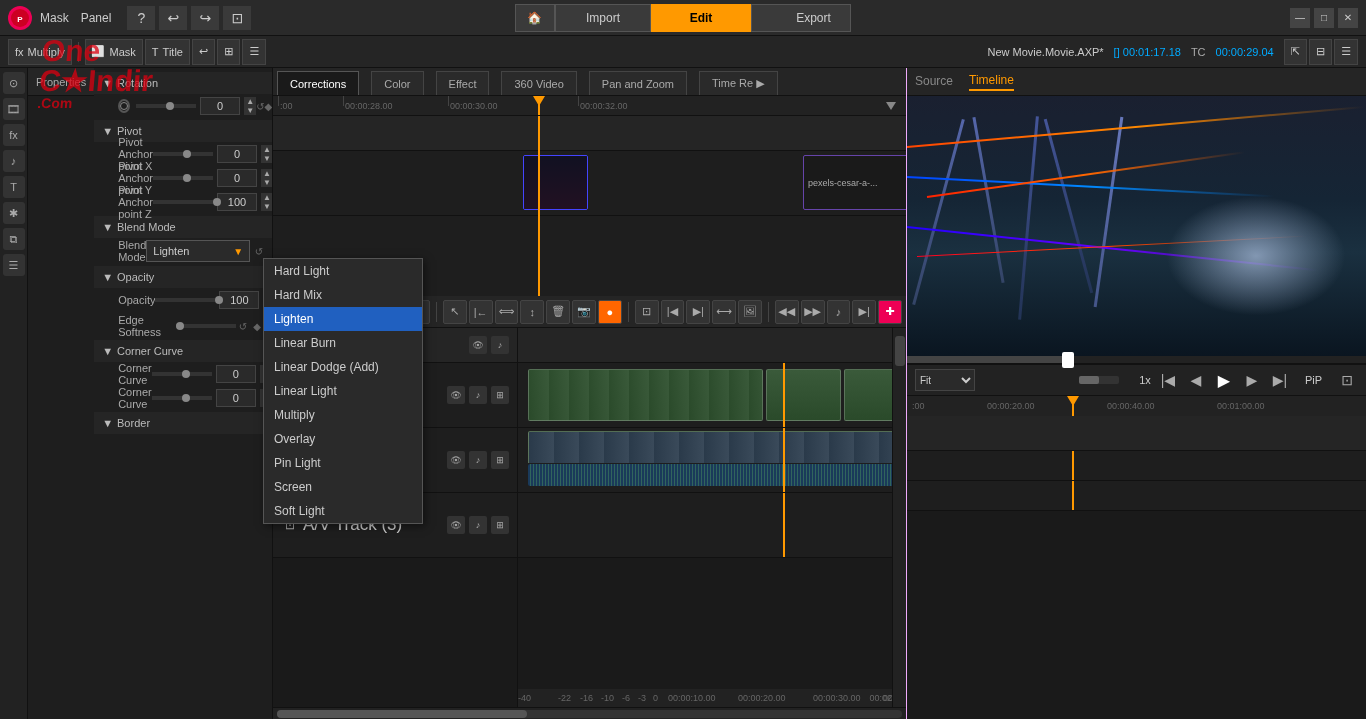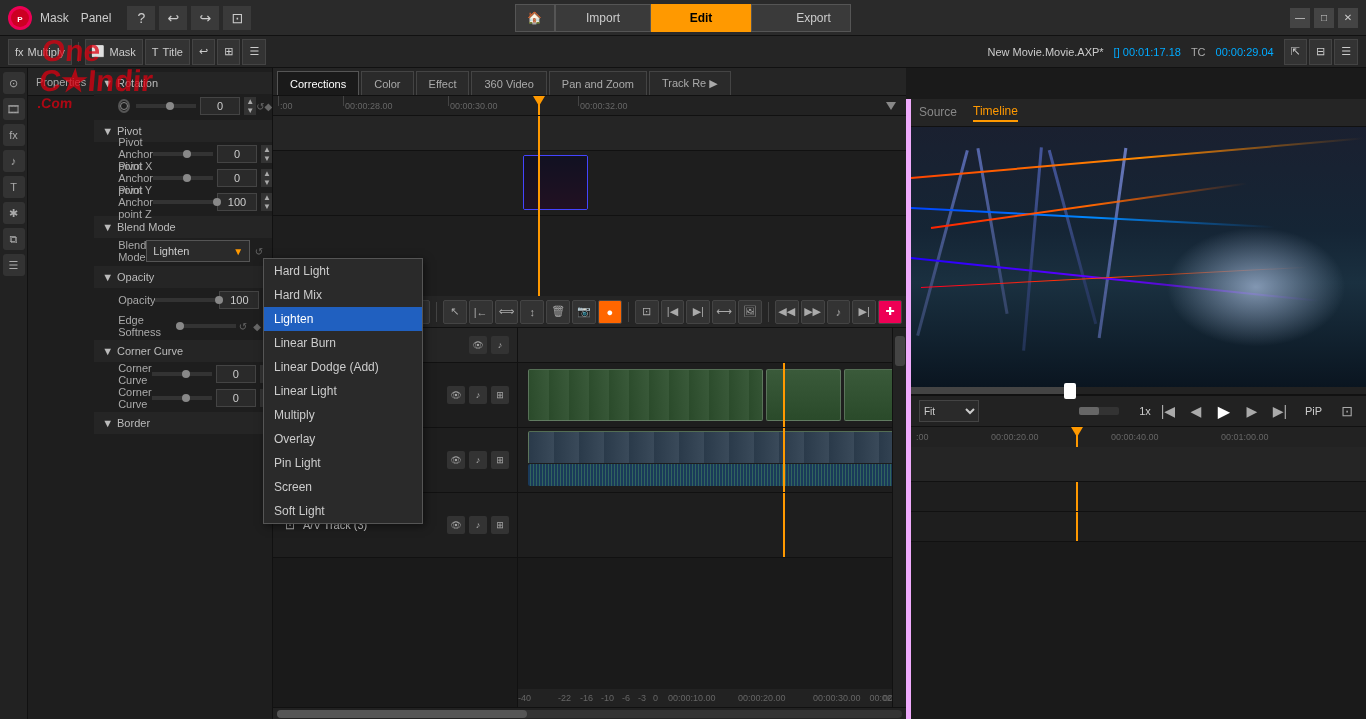--- a/index.html
+++ b/index.html
@@ -55,44 +55,44 @@
 
     
     .blend-mode-row { display: flex; align-items: center; height: 26px; padding: 0 8px 0 24px; position: relative; }
     .blend-dropdown { width: 140px; height: 22px; background: #2a2a2a; border: 1px solid #555; color: #ccc; font-size: 11px; display: flex; align-items: center; padding: 0 6px; cursor: pointer; justify-content: space-between; }
     .blend-dropdown-arrow { color: #f90; font-size: 10px; }
 
     
     #blend-dropdown-menu { position: absolute; top: 258px; left: 263px; width: 160px; background: #2a2a2a; border: 1px solid #555; z-index: 1000; box-shadow: 2px 2px 8px rgba(0,0,0,0.5); }
     #blend-dropdown-menu .dropdown-item { height: 24px; display: flex; align-items: center; padding: 0 10px; font-size: 12px; color: #ccc; cursor: pointer; }
     #blend-dropdown-menu .dropdown-item.selected { background: #2060c0; color: white; }
-    #tabs-bar { height: 28px; background: #252525; border-bottom: 1px solid #111; display: flex; align-items: flex-end; padding: 0 4px; gap: 2px; overflow: hidden; }
+    #tabs-bar { height: 28px; background: #252525; border-bottom: 1px solid #111; display: flex; align-items: flex-end; padding: 0 4px; gap: 12px; overflow: hidden; }
     .tab { height: 24px; padding: 0 12px; background: #2a2a2a; border: 1px solid #444; border-bottom: none; font-size: 11px; color: #aaa; cursor: pointer; display: flex; align-items: center; gap: 4px; white-space: nowrap; }
     .tab.active { background: #1a1a1a; color: #fff; border-color: #555; }
 
     
     #timeline-ruler { height: 20px; background: #222; border-bottom: 1px solid #111; display: flex; align-items: center; padding: 0 4px; font-size: 10px; color: #666; position: relative; overflow: hidden; }
     .ruler-mark { position: absolute; top: 0; height: 100%; display: flex; align-items: center; padding-left: 2px; font-size: 9px; color: #666; }
     .ruler-mark::before { content: ''; position: absolute; left: 0; top: 0; height: 50%; width: 1px; background: #444; }
     #track-headers { width: 245px; background: #1a1a1a; border-right: 1px solid #111; display: flex; flex-direction: column; }
     .track-header { height: 65px; border-bottom: 1px solid #111; display: flex; align-items: center; padding: 0 8px; gap: 4px; background: #1e1e1e; }
-    .track-header-name { flex: 1; font-size: 11px; color: #ccc; }
+    .track-header-name { flex: 1; font-size: 17px; color: #ccc; }
     .track-btn { width: 18px; height: 18px; background: #333; border-radius: 2px; display: flex; align-items: center; justify-content: center; cursor: pointer; font-size: 9px; color: #aaa; border: none; }
     .track-icon { width: 18px; height: 18px; color: #aaa; display: flex; align-items: center; justify-content: center; font-size: 12px; }
 
     
     #tracks-content { flex: 1; background: #1a1a1a; overflow: hidden; position: relative; }
     .track-row { height: 65px; border-bottom: 1px solid #111; position: relative; background: #1e1e1e; }
     .track-row.small { height: 35px; }
     .track-clip { position: absolute; height: 52px; top: 6px; border-radius: 2px; overflow: hidden; cursor: pointer; border: 1px solid rgba(255,255,255,0.2); }
     .track-clip-video { background: linear-gradient(180deg, #3a5a3a 0%, #2a4a2a 100%); }
     .audio-wave { width: 100%; height: 100%; background: repeating-linear-gradient(90deg, transparent, transparent 2px, rgba(100,200,100,0.3) 2px, rgba(100,200,100,0.3) 3px); }
 
     
-    #right-panel { width: 460px; background: #1a1a1a; border-left: 5px solid #f0abfc; display: flex; flex-direction: column; margin-top: 31px; }
+    #right-panel { width: 460px; background: #1a1a1a; border-left: 1px solid #f0abfc; display: flex; flex-direction: column; }
     #preview-tabs { height: 28px; background: #252525; display: flex; align-items: center; padding: 0 8px; gap: 16px; border-bottom: 1px solid #111; }
     .preview-tab { font-size: 12px; color: #888; cursor: pointer; padding-bottom: 2px; }
     .preview-tab.active { color: #f90; border-bottom: 2px solid #f90; }
     #preview-area { flex: 1; background: #000; position: relative; max-height: 260px; }
     #timeline-controls { height: 32px; background: #222; display: flex; align-items: center; padding: 0 8px; gap: 6px; border-top: 1px solid #111; border-bottom: 1px solid #111; }
     .ctrl-btn { width: 22px; height: 22px; background: none; border: none; color: #aaa; cursor: pointer; display: flex; align-items: center; justify-content: center; font-size: 14px; }
     .ctrl-btn.play { font-size: 16px; color: #fff; }
     .fit-select { width: 60px; height: 22px; background: #2a2a2a; border: 1px solid #444; color: #ccc; font-size: 10px; }
     .speed-display { color: #ccc; font-size: 11px; }
 
@@ -372,21 +372,21 @@
   </div>
 
   <div style="flex:1;display:flex;flex-direction:column;min-width:0;">
 
     <div id="tabs-bar">
       <div class="tab active">Corrections</div>
       <div class="tab">Color</div>
       <div class="tab">Effect</div>
       <div class="tab">360 Video</div>
       <div class="tab">Pan and Zoom</div>
-      <div class="tab">Track Re ▶</div>
+      <div class="tab">Time Re ▶</div>
     </div>
 
     <div id="timeline-ruler">
       <div class="ruler-mark" style="left:5px;">:00</div>
       <div class="ruler-mark" style="left:70px;">00:00:28.00</div>
       <div class="ruler-mark" style="left:175px;">00:00:30.00</div>
       <div class="ruler-mark" style="left:305px;">00:00:32.00</div>
 
       <div style="position:absolute;left:265px;top:0;bottom:0;width:2px;background:#f90;z-index:10;">
         <div style="position:absolute;top:0;left:-5px;width:12px;height:10px;background:#f90;clip-path:polygon(0 0, 100% 0, 50% 100%);"></div>
@@ -406,20 +406,23 @@
 
         <div style="height:35px;background:#252525;border-bottom:1px solid #111;display:flex;align-items:center;">
         </div>
 
         <div style="height:65px;background:#1e1e1e;border-bottom:1px solid #111;position:relative;">
 
           <div style="position:absolute;left:250px;top:4px;width:65px;height:55px;background:#1a1a2a;border:1px solid #44f;border-radius:2px;overflow:hidden;cursor:pointer;">
             <div style="width:100%;height:100%;background:linear-gradient(to bottom, #111122, #221122);"></div>
           </div>
 
+          <div style="position:absolute;left:530px;top:4px;width:185px;height:55px;background:#1a1a1a;border:1px solid #6644aa;border-radius:2px;overflow:hidden;cursor:pointer;display:flex;align-items:center;padding:0 4px;">
+            <span style="font-size:9px;color:#aaa;white-space:nowrap;overflow:hidden;text-overflow:ellipsis;">pexels-cesar-a-...</span>
+          </div>
         </div>
 
         <div style="position:absolute;left:265px;top:0;bottom:0;width:2px;background:#f90;z-index:20;pointer-events:none;"></div>
       </div>
     </div>
 
     <div id="track-toolbar">
       <div class="t-btn">⊞</div>
       <div class="t-btn">☰</div>
       <div class="t-btn">S</div>

